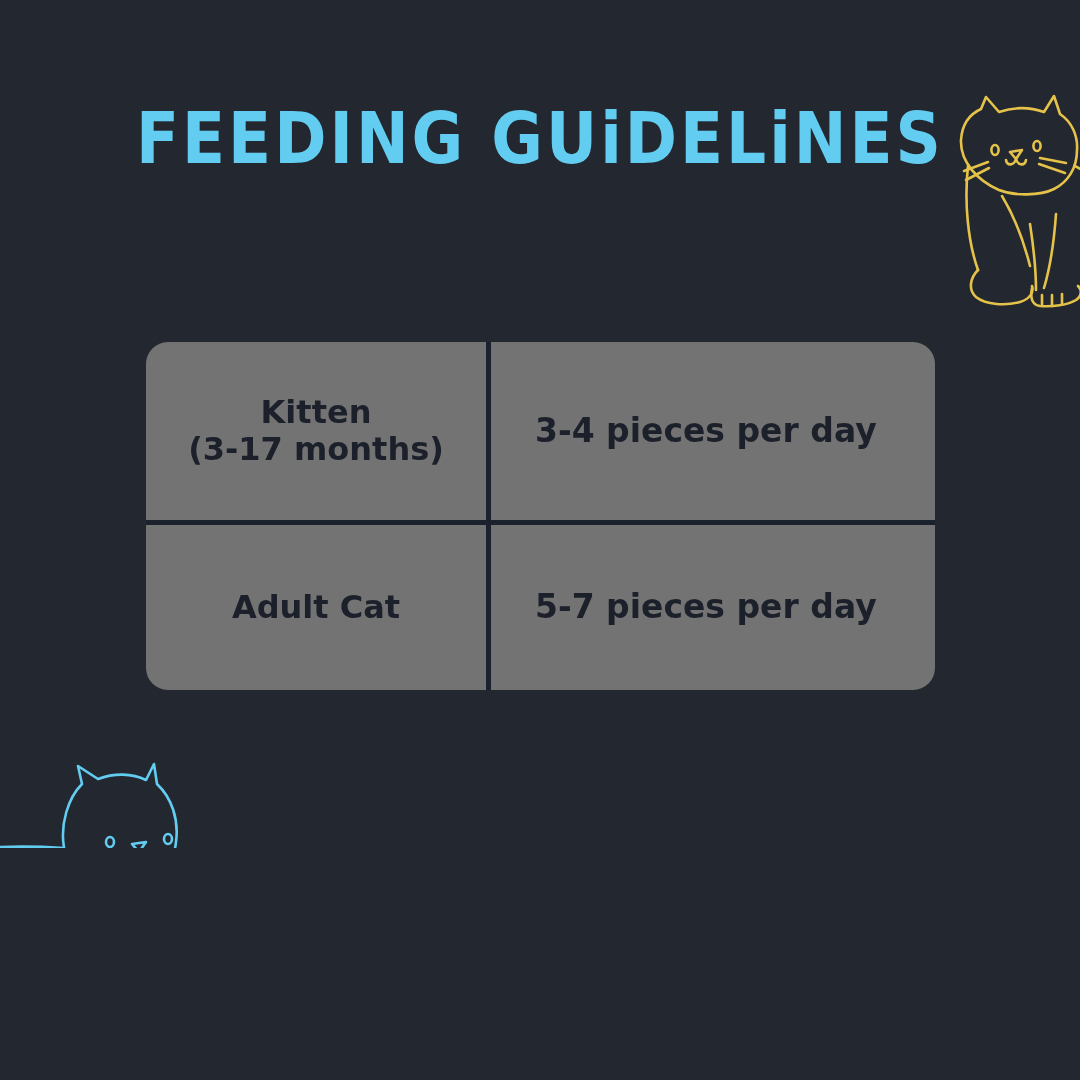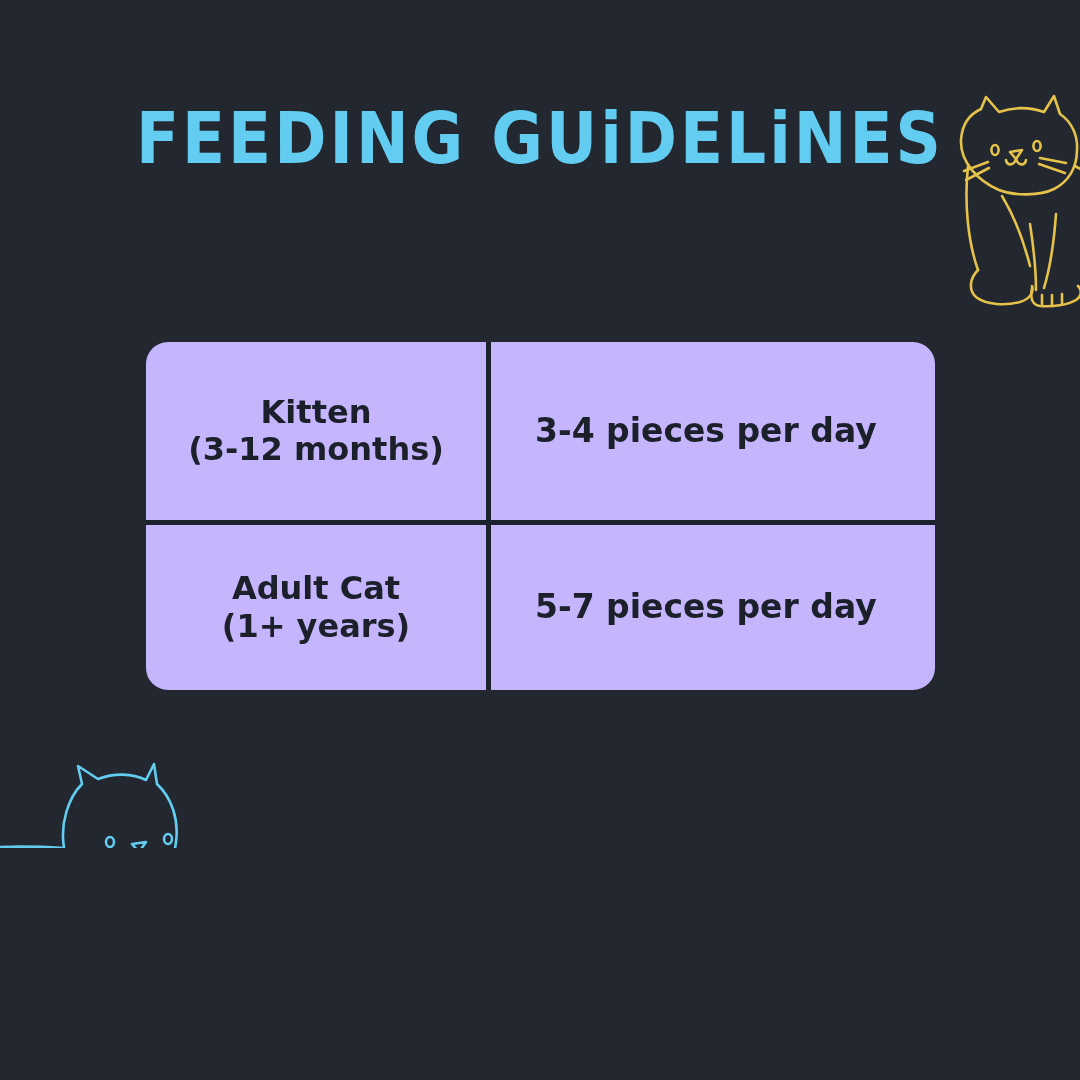--- a/index.html
+++ b/index.html
@@ -44,21 +44,21 @@
     height: 348px;
     background: #23272f;
     border-radius: 22px;
     overflow: hidden;
     display: grid;
     grid-template-columns: 340px 5px 444px;
     grid-template-rows: 178px 5px 165px;
   }
 
   .cell {
-    background: #c4b5fd;
+    background: #737373;
     display: flex;
     align-items: center;
     color: #1b202a;
     font-family: "DejaVu Sans", sans-serif;
     font-weight: bold;
     line-height: 1.17;
   }
 
   .cell.label {
     justify-content: center;
@@ -99,36 +99,35 @@
 
 <div id="canvas">
 
   <div id="title">FEEDING GUiDELiNES</div>
 
   <div id="table">
 
     <div class="cell label">
       <div>
         <div>Kitten</div>
-        <div>(3-12 months)</div>
+        <div>(3-17 months)</div>
       </div>
     </div>
 
     <div class="divider-v"></div>
 
     <div class="cell value">3-4 pieces per day</div>
 
     <div class="divider-h"></div>
     <div class="divider-h"></div>
     <div class="divider-h"></div>
 
     <div class="cell label">
       <div>
         <div>Adult Cat</div>
-        <div>(1+ years)</div>
       </div>
     </div>
 
     <div class="divider-v"></div>
 
     <div class="cell value">5-7 pieces per day</div>
   </div>
 
   <svg class="cat" id="cat-top-right" viewBox="0 0 200 230">
     <g fill="none" stroke="#e5c34a" stroke-width="2.6" stroke-linecap="round" stroke-linejoin="round">

